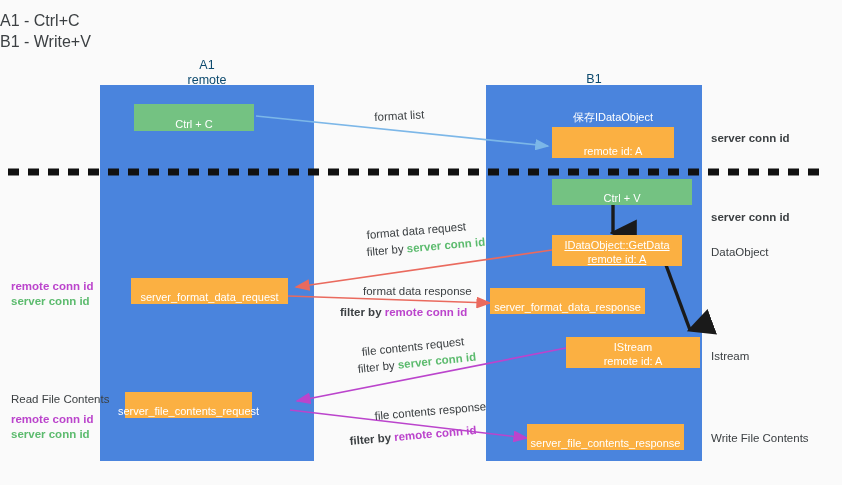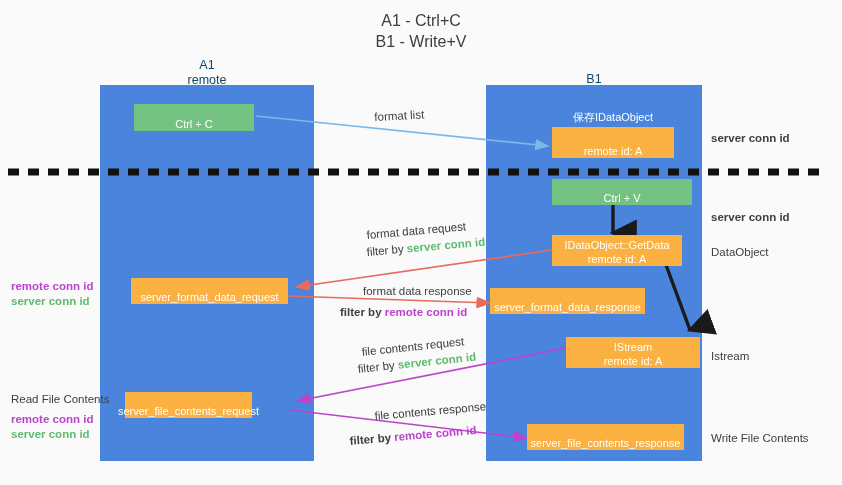--- a/index.html
+++ b/index.html
@@ -10,21 +10,21 @@
     color:#3c4043;
     position:relative;
     overflow:hidden;
   }
   .stage{position:absolute;inset:0;}
   svg.wires{position:absolute;left:0;top:0;width:842px;height:485px;pointer-events:none;}
 
   
   .title{
     position:absolute;left:0;top:10px;width:842px;
-    text-align:center;font-size:16px;line-height:21px;color:#3c4043;
+    font-size:16px;line-height:21px;color:#3c4043;
   }
 
   
   .colhead{position:absolute;text-align:center;font-size:12.5px;line-height:15px;color:#0c4a6e;}
   .colhead .l2{display:block;}
 
   
   .lane{position:absolute;background:#4a84dd;}
   #lane-a1{left:100px;top:85px;width:214px;height:376px;}
   #lane-b1{left:486px;top:85px;width:216px;height:376px;}
@@ -109,21 +109,21 @@
 
   <div class="box orange" style="left:552px;top:127px;width:122px;height:31px;gap:20px;">
     <span>保存IDataObject</span>
     <span>remote id: A</span>
   </div>
 
   <div class="box green" style="left:552px;top:179px;width:140px;height:26px;">
     <span>Ctrl + V</span>
   </div>
 
-  <div class="box orange" style="left:552px;top:235px;width:130px;height:31px;">
+  <div class="box orange" style="left:552px;top:235px;width:130px;height:31px;text-decoration:underline;">
     <span>IDataObject::GetData</span>
     <span>remote id: A</span>
   </div>
 
   <div class="box orange" style="left:131px;top:278px;width:157px;height:26px;">
     <span>server_format_data_request</span>
   </div>
 
   <div class="box orange" style="left:490px;top:288px;width:155px;height:26px;">
     <span>server_format_data_response</span>

